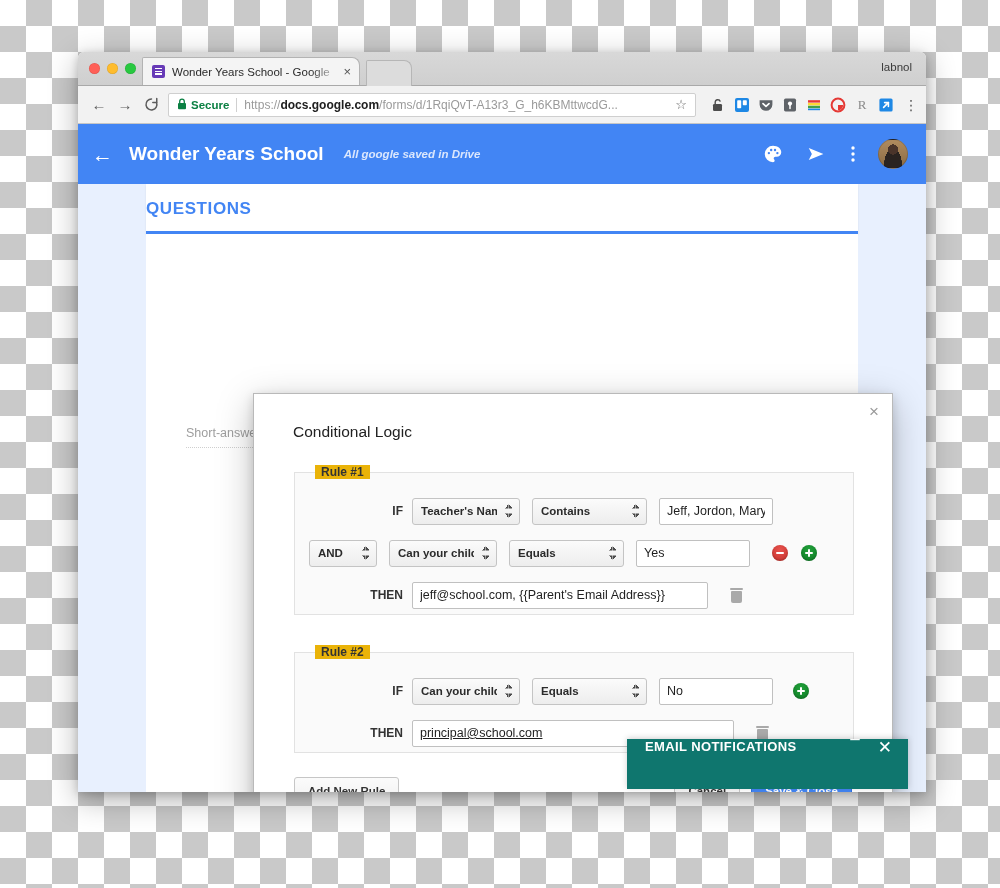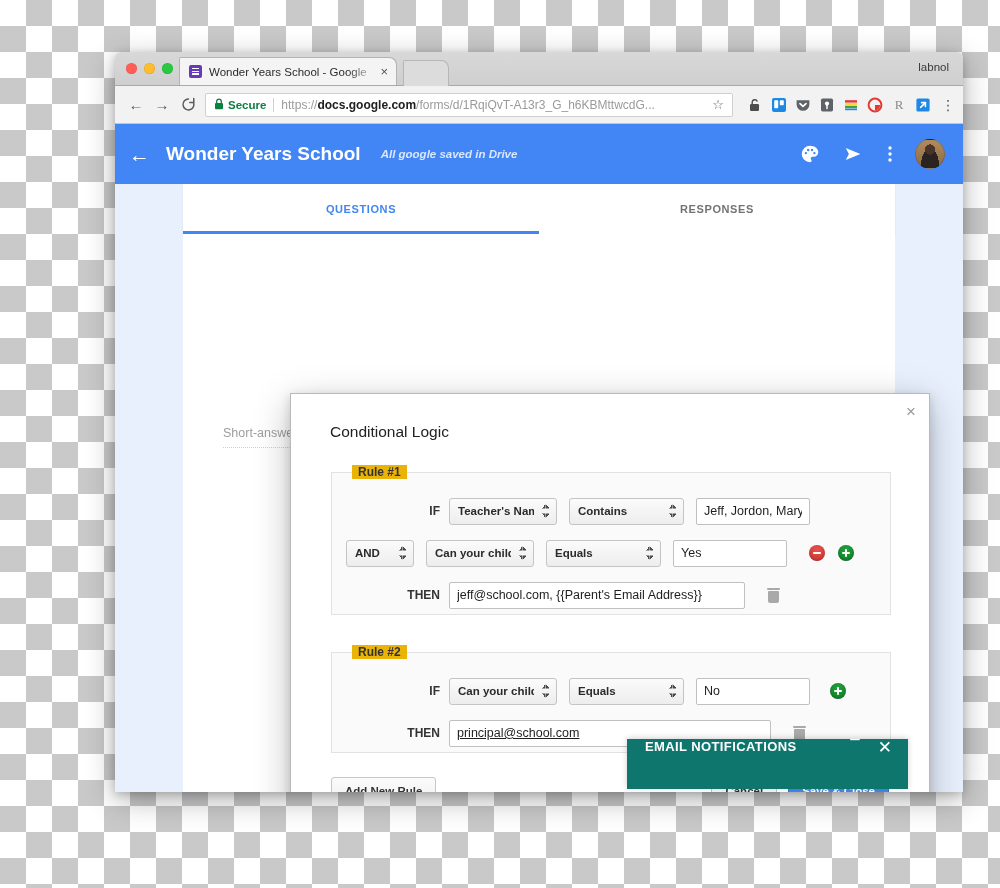--- a/index.html
+++ b/index.html
@@ -21,21 +21,20 @@
 
   
   #browser-window {
     position: absolute;
     left: 78px; top: 52px;
     width: 848px; height: 740px;
     background: #ffffff;
     border-radius: 6px 6px 0 0;
     box-shadow: 0 8px 30px rgba(0,0,0,0.30), 0 2px 8px rgba(0,0,0,0.18);
     overflow: hidden;
-    margin-left: 37px;
   }
 
   
   .tabstrip {
     position: relative;
     height: 33px;
     background: linear-gradient(#d8d8d8, #cfcfcf);
     border-bottom: 1px solid #a9a9a9;
   }
   .traffic {
@@ -181,22 +180,22 @@
   .tabs-bar {
     position: relative;
     margin: 0 68px;
     height: 50px;
     background: #ffffff;
     display: flex;
     box-shadow: 0 1px 2px rgba(0,0,0,0.08);
   }
   .ftab {
     flex: 1 1 0;
-    display: flex; align-items: center; justify-content: center;
-    font-size: 11px; font-weight: bold; letter-spacing: .6px;
+    display: flex; align-items: center; justify-content: flex-start;
+    font-size: 17px; font-weight: bold; letter-spacing: .6px;
     color: #737373;
     position: relative;
   }
   .ftab.active { color: #4285f4; }
   .ftab.active::after {
     content: "";
     position: absolute; left: 0; right: 0; bottom: 0;
     height: 3px; background: #4285f4;
   }
 
@@ -492,23 +491,20 @@
           <circle cx="3" cy="11" r="1.7" fill="#fff"></circle>
           <circle cx="3" cy="17" r="1.7" fill="#fff"></circle>
         </svg>
       </span>
       <span class="avatar"></span>
     </div>
 
     <div class="tabs-bar">
       <div class="ftab active">
         <span>QUESTIONS</span>
-      </div>
-      <div class="ftab">
-        <span>RESPONSES</span>
       </div>
     </div>
 
     <div class="forms-canvas">
       <div class="short-answer">
         <div class="short-answer-label">Short-answer text</div>
         <div class="short-answer-line"></div>
       </div>
     </div>
 

